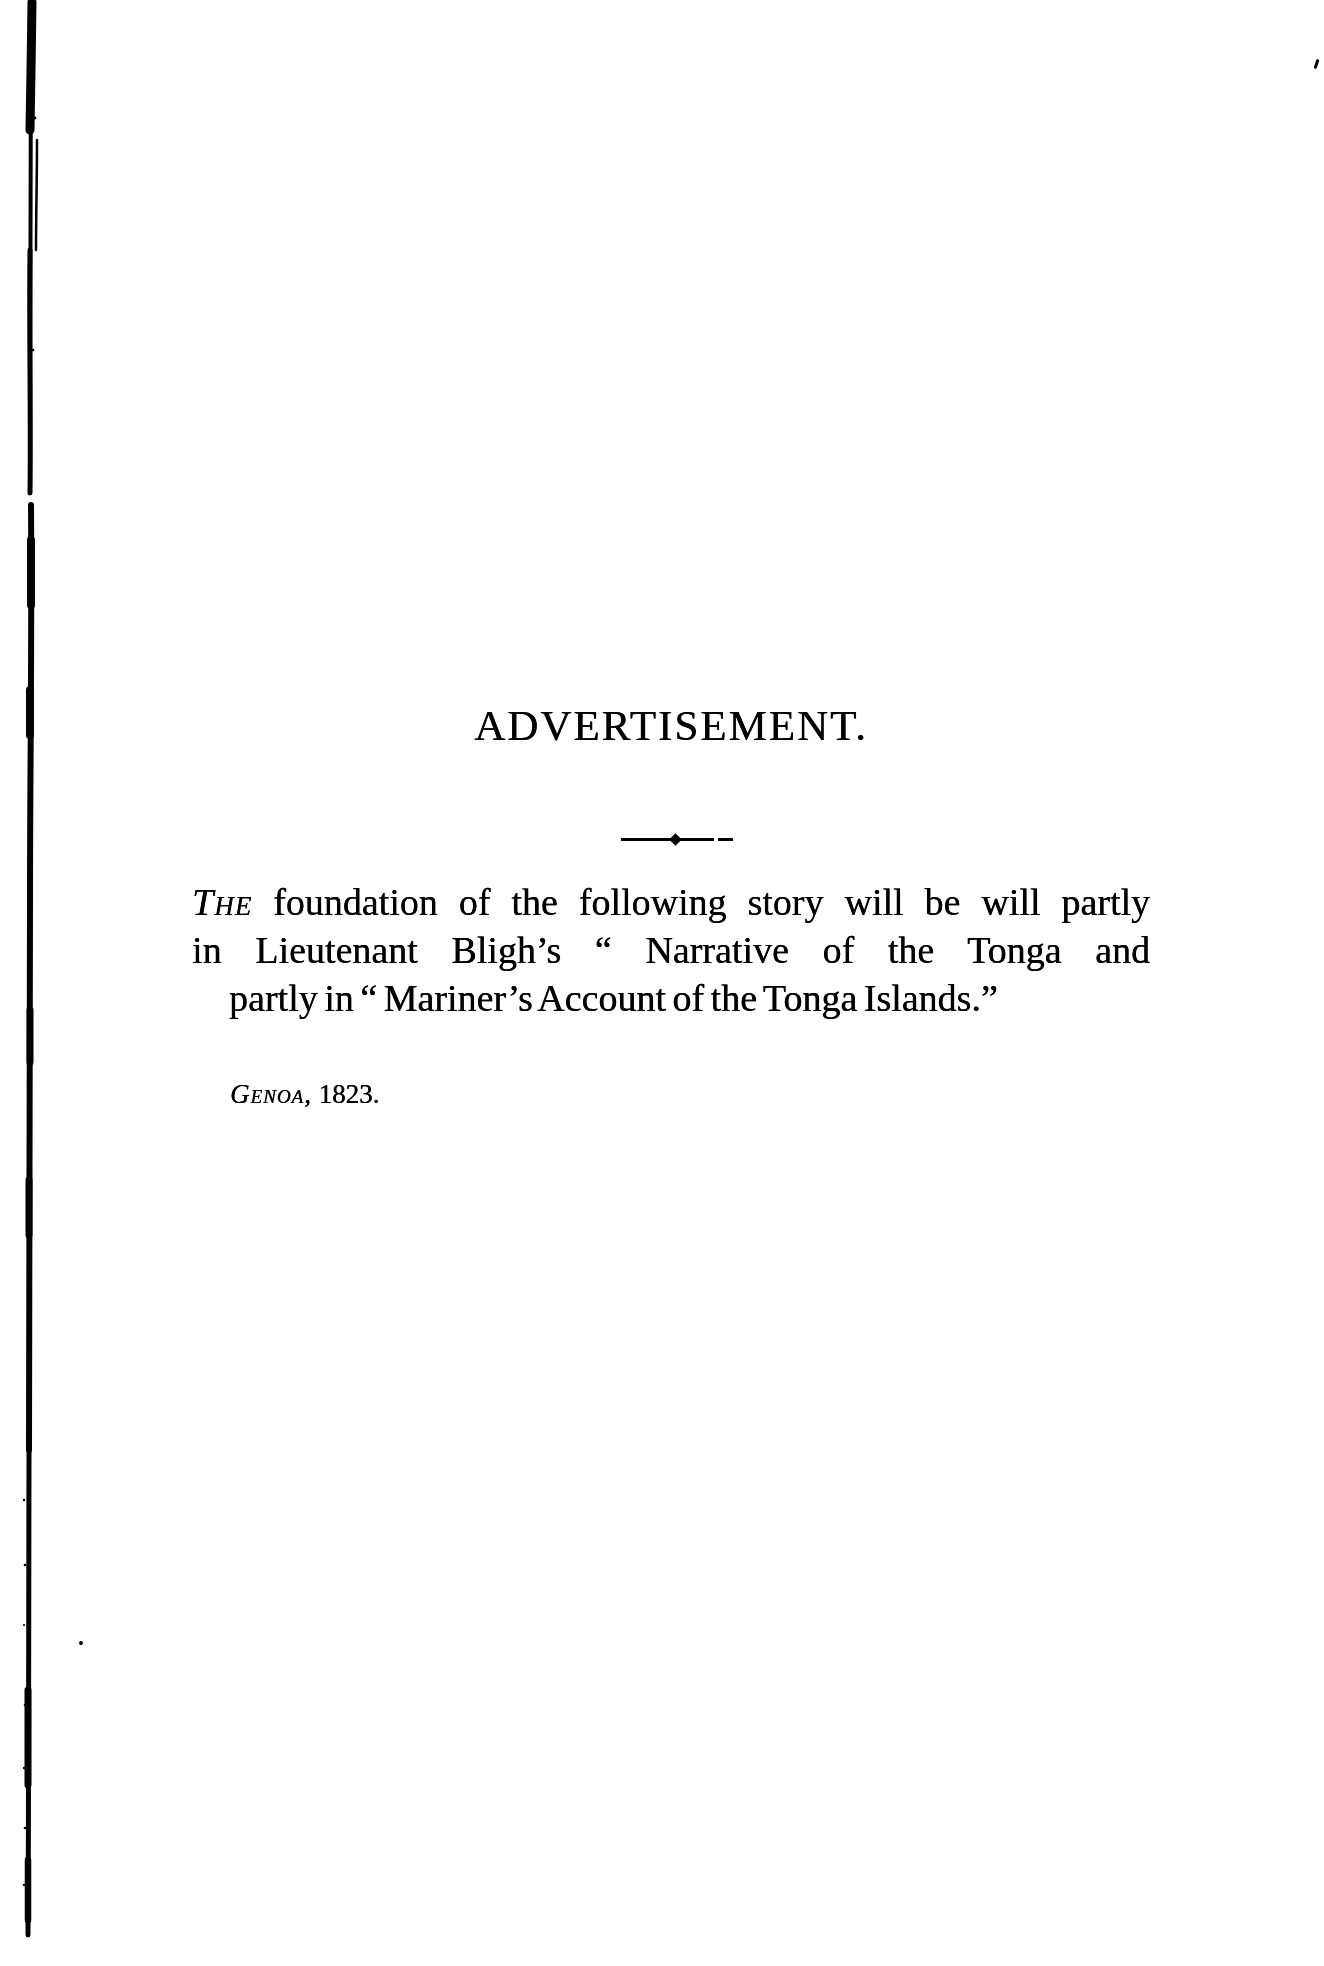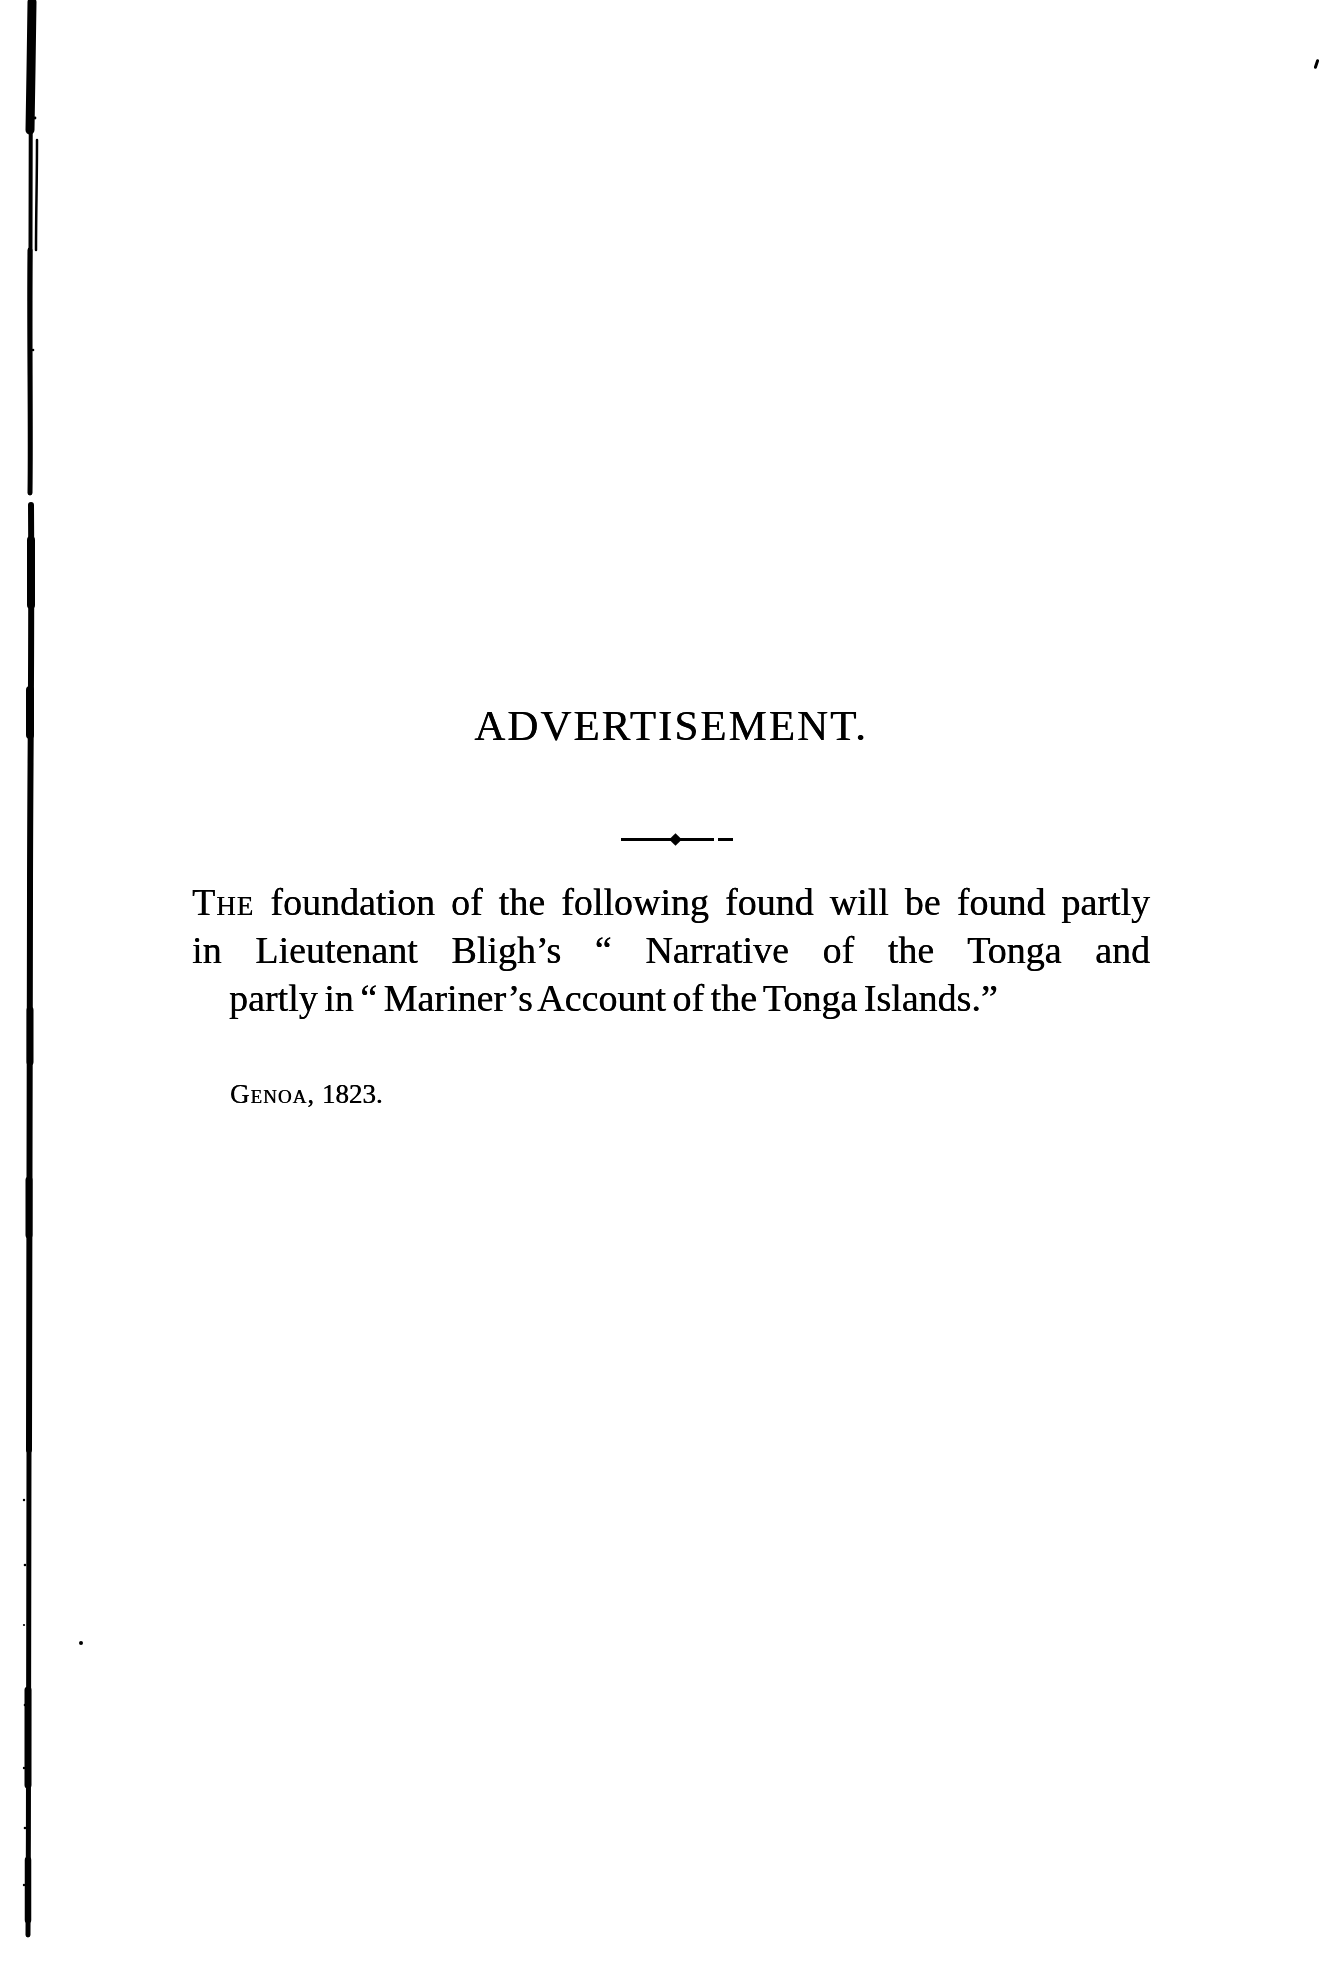--- a/index.html
+++ b/index.html
@@ -105,20 +105,21 @@
     text-align: justify;
     text-align-last: justify;
   }
   .pline.plain {
     text-align: left;
     margin-left: 37px;
   }
   .sc {
     font-variant: small-caps;
     letter-spacing: 1px;
+    font-style: italic;
   }
   .dateline {
     position: absolute;
     top: 1074px;
     left: 0;
     width: 100%;
     padding-left: 38px;
     box-sizing: border-box;
     font-size: 27px;
     line-height: 40px;
@@ -168,21 +169,21 @@
 
     <div class="ornament">
       <div class="orn-bar b1"></div>
       <div class="orn-diamond"></div>
       <div class="orn-bar b2"></div>
       <div class="orn-bar b3"></div>
     </div>
 
     <div class="paragraph">
       <div class="pline justified">
-        <span class="sc">The</span><span> foundation of the following found will be found partly</span>
+        <span class="sc">The</span><span> foundation of the following story will be will partly</span>
       </div>
       <div class="pline justified">in Lieutenant Bligh’s “ Narrative of the Tonga and</div>
       <div class="pline plain">partly in “ Mariner’s Account of the Tonga Islands.”</div>
     </div>
 
     <div class="dateline">
       <span class="sc">Genoa,</span><span> 1823.</span>
     </div>
 
   </div>

